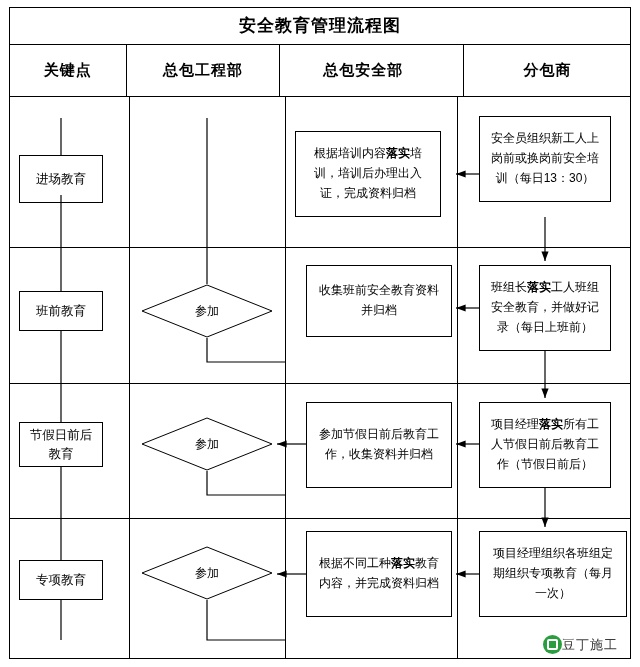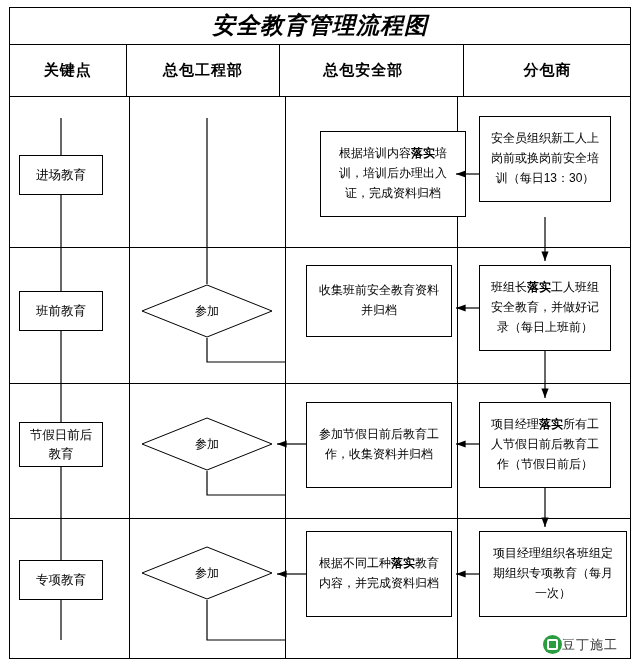--- a/index.html
+++ b/index.html
@@ -34,24 +34,23 @@
     top: 7px;
     width: 622px;
     height: 38px;
     border-bottom: 1px solid #000000;
     box-sizing: border-box;
     display: flex;
     align-items: center;
     justify-content: center;
   }
   .title-text {
-    font-size: 23px;
+    font-size: 17px;
     font-weight: bold;
     letter-spacing: 1px;
-    font-style: italic;
   }
   .header-row {
     position: absolute;
     left: 9px;
     top: 45px;
     width: 622px;
     height: 52px;
     border-bottom: 1px solid #000000;
     box-sizing: border-box;
     display: flex;
@@ -198,21 +197,21 @@
     <div class="header-cell hc3">分包商</div>
   </div>
 
   <div class="vline v1"></div>
   <div class="vline v2"></div>
   <div class="vline v3"></div>
   <div class="hline h1"></div>
   <div class="hline h2"></div>
   <div class="hline h3"></div>
 
-  <div class="keybox" style="left:19px; top:155px; width:84px; height:40px;">进场教育</div>
+  <div class="keybox" style="left:19px; top:155px; width:84px; height:48px;">进场教育</div>
   <div class="keybox" style="left:19px; top:291px; width:84px; height:40px;">班前教育</div>
   <div class="keybox" style="left:19px; top:422px; width:84px; height:45px;">节假日前后教育</div>
   <div class="keybox" style="left:19px; top:560px; width:84px; height:40px;">专项教育</div>
 
   <div class="diamond" style="left:141px; top:284px; width:132px; height:54px;">
     <svg width="132" height="54" viewBox="0 0 132 54">
         <polygon points="66,1 131,27 66,53 1,27" fill="#ffffff" stroke="#000000" stroke-width="1"></polygon>
       </svg>
     <div class="dlabel">参加</div>
   </div>
@@ -222,21 +221,21 @@
       </svg>
     <div class="dlabel">参加</div>
   </div>
   <div class="diamond" style="left:141px; top:546px; width:132px; height:54px;">
     <svg width="132" height="54" viewBox="0 0 132 54">
         <polygon points="66,1 131,27 66,53 1,27" fill="#ffffff" stroke="#000000" stroke-width="1"></polygon>
       </svg>
     <div class="dlabel">参加</div>
   </div>
 
-  <div class="pbox" style="left:320px; top:131px; width:146px; height:86px;">
+  <div class="pbox" style="left:295px; top:131px; width:146px; height:86px;">
     <span><span>根据培训内容</span><b>落实</b><span>培训，培训后办理出入证，完成资料归档</span></span>
   </div>
   <div class="pbox" style="left:306px; top:265px; width:146px; height:72px;">
     <span><span>收集班前安全教育资料并归档</span></span>
   </div>
   <div class="pbox" style="left:306px; top:402px; width:146px; height:86px;">
     <span><span>参加节假日前后教育工作，收集资料并归档</span></span>
   </div>
   <div class="pbox" style="left:306px; top:531px; width:146px; height:86px;">
     <span><span>根据不同工种</span><b>落实</b><span>教育内容，并完成资料归档</span></span>

